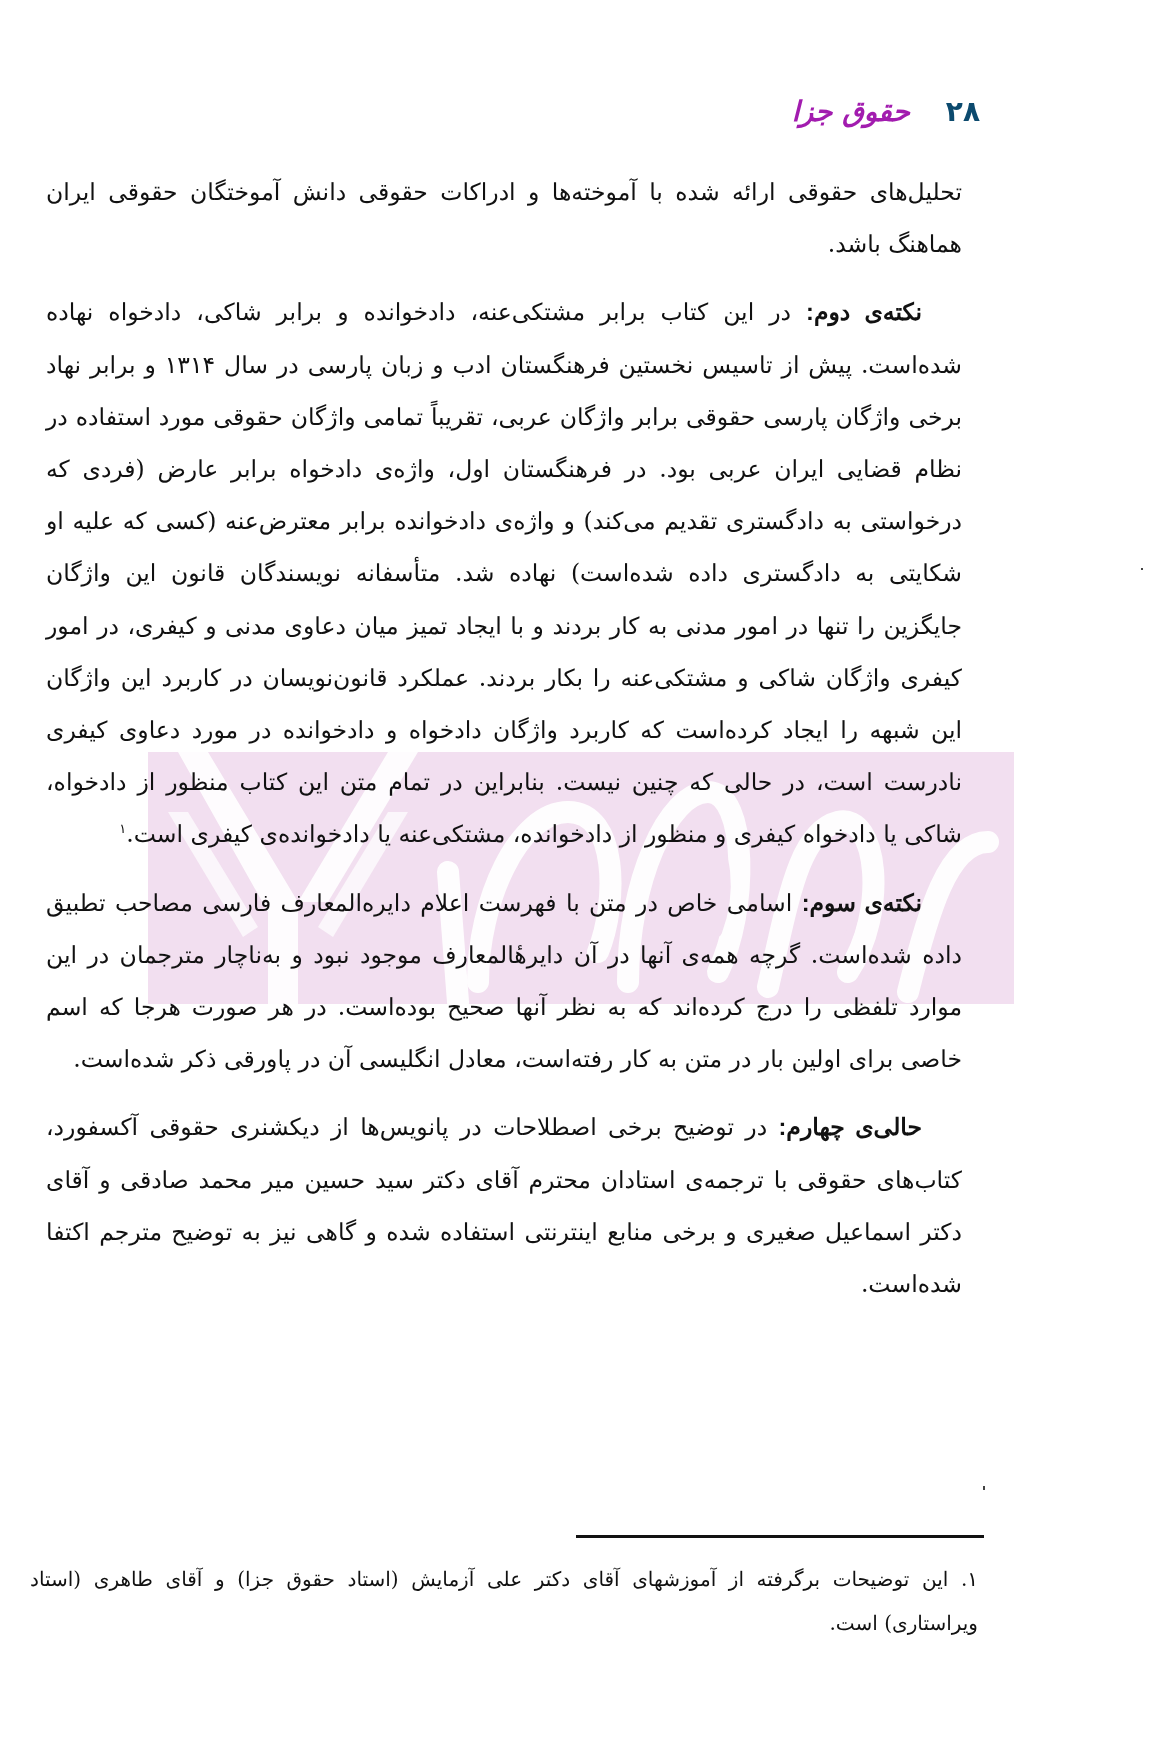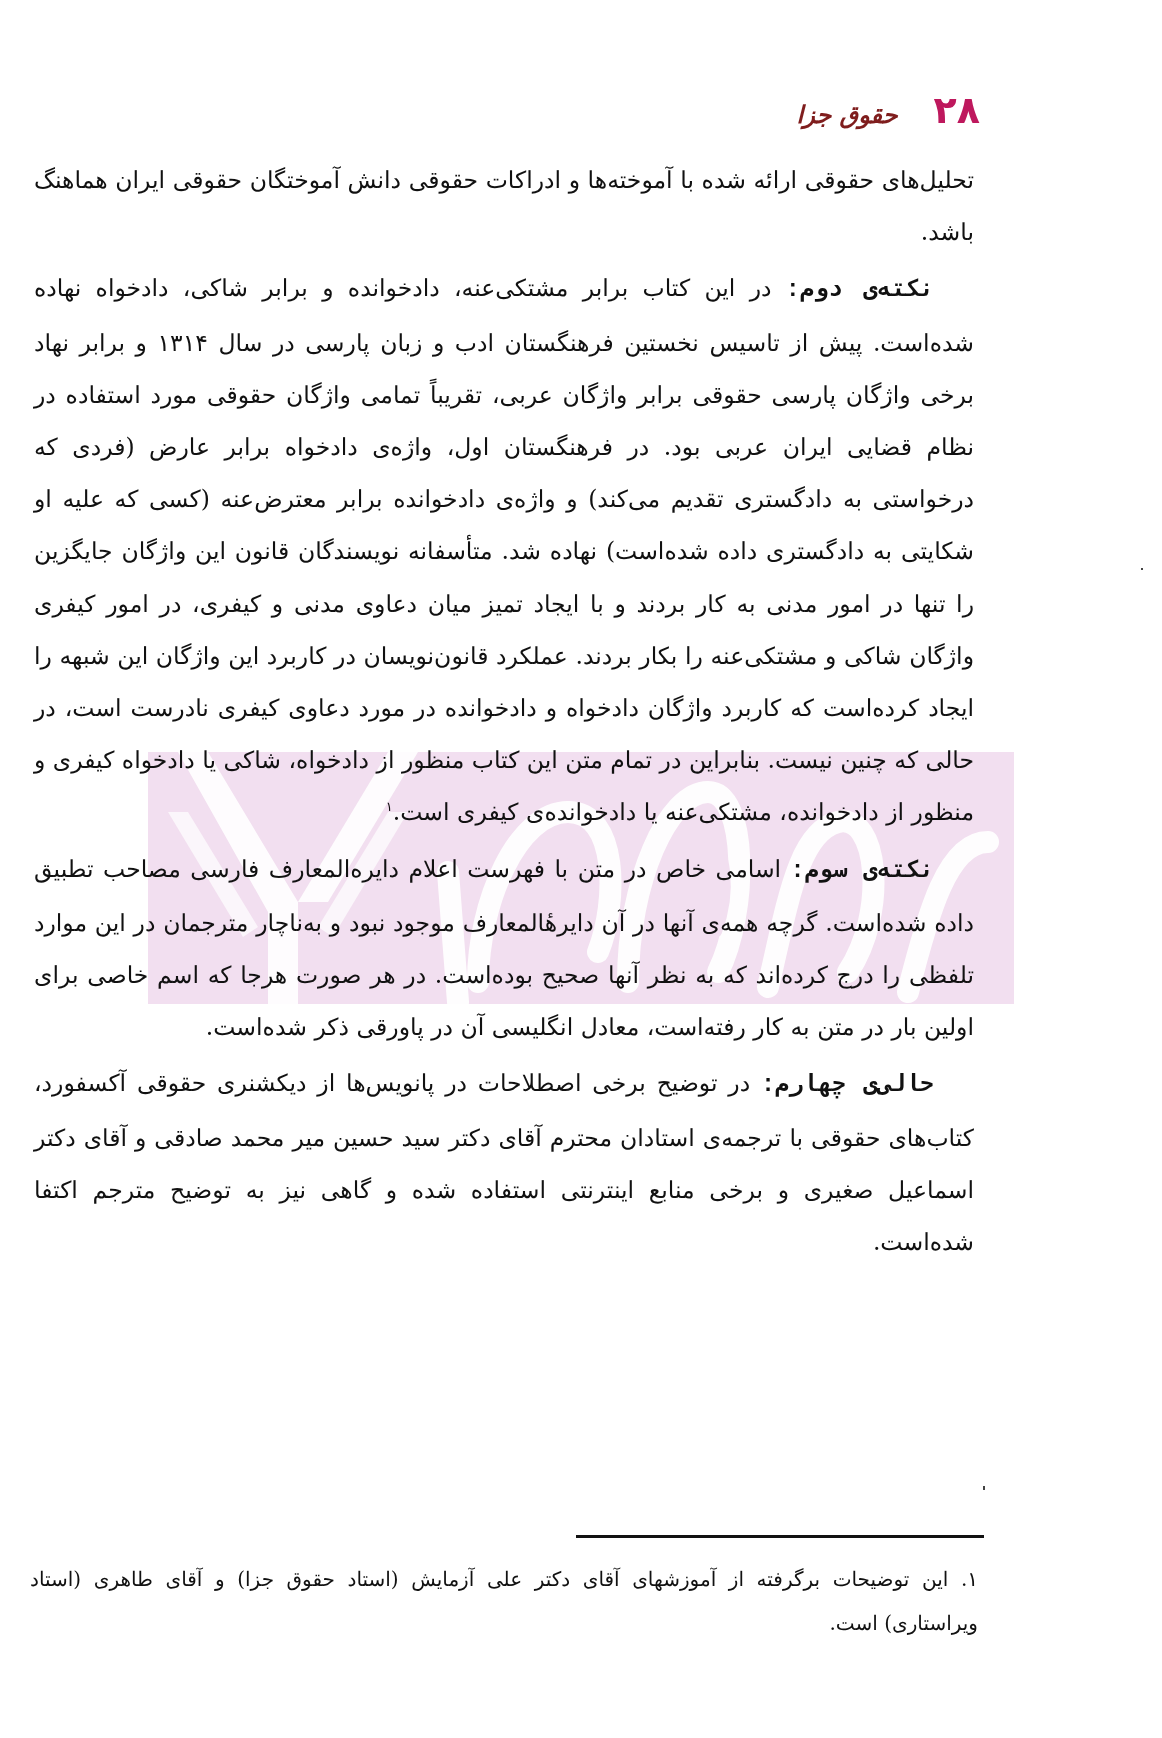--- a/index.html
+++ b/index.html
@@ -42,51 +42,52 @@
       right: 182px;
       direction: rtl;
       display: flex;
       align-items: baseline;
       gap: 36px;
       z-index: 2;
     }
     .page-number {
       font-family: "DejaVu Sans", sans-serif;
       font-weight: bold;
-      font-size: 38px;
-      color: #be185d;
+      font-size: 28px;
+      color: #0c4a6e;
+      margin-top: 7px;
     }
     .running-title {
       font-family: "DejaVu Serif", serif;
       font-weight: bold;
       font-style: italic;
-      font-size: 24px;
-      color: #7f1d1d;
+      font-size: 28px;
+      color: #a21caf;
     }
     .body-text {
       position: absolute;
       top: 150px;
       left: 30px;
       width: 948px;
       direction: rtl;
       text-align: justify;
       text-align-last: right;
       font-size: 23.5px;
       line-height: 52.2px;
       z-index: 2;
     }
     .body-text p {
-      margin: 4px;
+      margin: 16px;
     }
     .body-text p.indent {
       text-indent: 40px;
     }
     .body-text .lead {
       font-weight: bold;
-      font-family: Liberation Mono, monospace;
+      font-family: Liberation Sans, sans-serif;
     }
     sup.fnref {
       font-size: 13px;
       vertical-align: super;
       line-height: 0;
     }
     .footnote-rule {
       position: absolute;
       top: 1535px;
       left: 576px;

